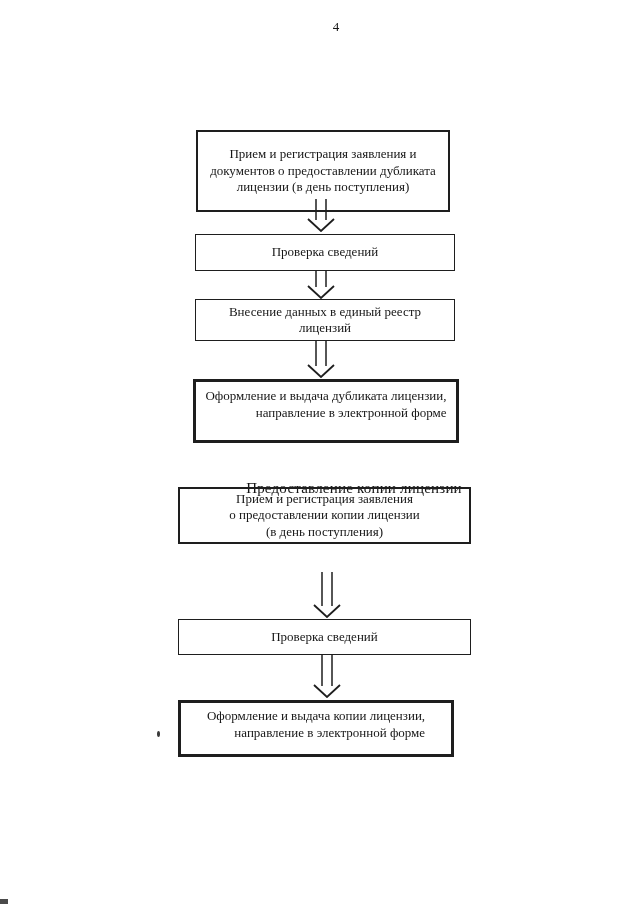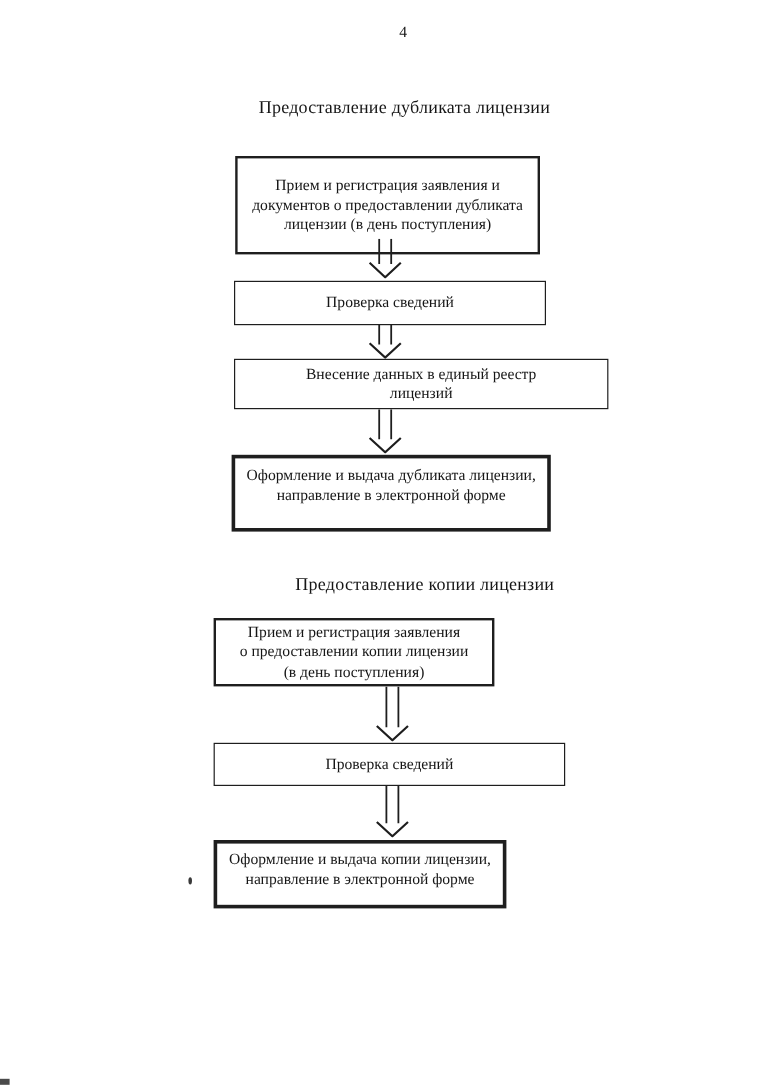--- a/index.html
+++ b/index.html
@@ -32,90 +32,89 @@
     align-items: center;
     justify-content: center;
     text-align: center;
     font-size: 13px;
     line-height: 16.5px;
     white-space: pre-line;
     padding: 2px 6px;
   }
   .box.b2 { border-width: 2px; }
   .box.b3 { border-width: 3px; }
-  .box.top { align-items: flex-start; padding-top: 6px; }
+  .box.top { align-items: flex-start; padding-top: 6px; text-align: right; }
   .arrow { position: absolute; }
   .speck {
     position: absolute;
     background: #3a3a3a;
     border-radius: 50%;
   }
   .corner-artifact {
     position: absolute;
     background: #4a4a4a;
   }
 </style>
 </head>
 <body>
 
 <div class="page">
 
   <div class="pagenum" style="left:336px; top:19px;">4</div>
 
-  <div class="title" style="left:337px; top:82px;">Предоставление дубликата лицензии</div>
 
   <div class="box b2" style="left:196px; top:130px; width:254px; height:82px;">Прием и регистрация заявления и
 документов о предоставлении дубликата
 лицензии (в день поступления)</div>
 
   <svg class="arrow" style="left:306px; top:199px;" width="30" height="33" viewBox="0 0 30 33">
     <line x1="10" y1="0" x2="10" y2="21" stroke="#1e1e1e" stroke-width="1.5"></line>
     <line x1="20" y1="0" x2="20" y2="21" stroke="#1e1e1e" stroke-width="1.5"></line>
     <path d="M2 20 L15 32 L28 20" fill="none" stroke="#1e1e1e" stroke-width="1.8"></path>
   </svg>
 
   <div class="box" style="left:195px; top:234px; width:260px; height:37px;">Проверка сведений</div>
 
   <svg class="arrow" style="left:306px; top:270px;" width="30" height="29" viewBox="0 0 30 29">
     <line x1="10" y1="0" x2="10" y2="17" stroke="#1e1e1e" stroke-width="1.5"></line>
     <line x1="20" y1="0" x2="20" y2="17" stroke="#1e1e1e" stroke-width="1.5"></line>
     <path d="M2 16 L15 28 L28 16" fill="none" stroke="#1e1e1e" stroke-width="1.8"></path>
   </svg>
 
-  <div class="box" style="left:195px; top:299px; width:312px; height:42px;">Внесение данных в единый реестр
+  <div class="box" style="left:195px; top:299px; width:260px; height:42px;">Внесение данных в единый реестр
 лицензий</div>
 
   <svg class="arrow" style="left:306px; top:341px;" width="30" height="37" viewBox="0 0 30 37">
     <line x1="10" y1="0" x2="10" y2="25" stroke="#1e1e1e" stroke-width="1.5"></line>
     <line x1="20" y1="0" x2="20" y2="25" stroke="#1e1e1e" stroke-width="1.5"></line>
     <path d="M2 24 L15 36 L28 24" fill="none" stroke="#1e1e1e" stroke-width="1.8"></path>
   </svg>
 
   <div class="box b3 top" style="left:193px; top:379px; width:266px; height:64px;">Оформление и выдача дубликата лицензии,
 направление в электронной форме</div>
 
   <div class="title" style="left:354px; top:480px;">Предоставление копии лицензии</div>
 
-  <div class="box b2" style="left:178px; top:515px; width:234px; height:57px;">Прием и регистрация заявления
+  <div class="box b2" style="left:178px; top:487px; width:293px; height:57px;">Прием и регистрация заявления
 о предоставлении копии лицензии
 (в день поступления)</div>
 
   <svg class="arrow" style="left:312px; top:572px;" width="30" height="46" viewBox="0 0 30 46">
     <line x1="10" y1="0" x2="10" y2="34" stroke="#1e1e1e" stroke-width="1.5"></line>
     <line x1="20" y1="0" x2="20" y2="34" stroke="#1e1e1e" stroke-width="1.5"></line>
     <path d="M2 33 L15 45 L28 33" fill="none" stroke="#1e1e1e" stroke-width="1.8"></path>
   </svg>
 
   <div class="box" style="left:178px; top:619px; width:293px; height:36px;">Проверка сведений</div>
 
   <svg class="arrow" style="left:312px; top:655px;" width="30" height="43" viewBox="0 0 30 43">
     <line x1="10" y1="0" x2="10" y2="31" stroke="#1e1e1e" stroke-width="1.5"></line>
     <line x1="20" y1="0" x2="20" y2="31" stroke="#1e1e1e" stroke-width="1.5"></line>
     <path d="M2 30 L15 42 L28 30" fill="none" stroke="#1e1e1e" stroke-width="1.8"></path>
   </svg>
 
-  <div class="box b3 top" style="left:178px; top:700px; width:244px; height:57px; padding-top:5px;">Оформление и выдача копии лицензии,
+  <div class="box b3 top" style="left:178px; top:700px; width:276px; height:57px; padding-top:5px;">Оформление и выдача копии лицензии,
 направление в электронной форме</div>
 
   <div class="speck" style="left:157px; top:731px; width:3px; height:6px;"></div>
   <div class="corner-artifact" style="left:0px; top:899px; width:8px; height:5px;"></div>
 
 </div>
 
 </body></html>

